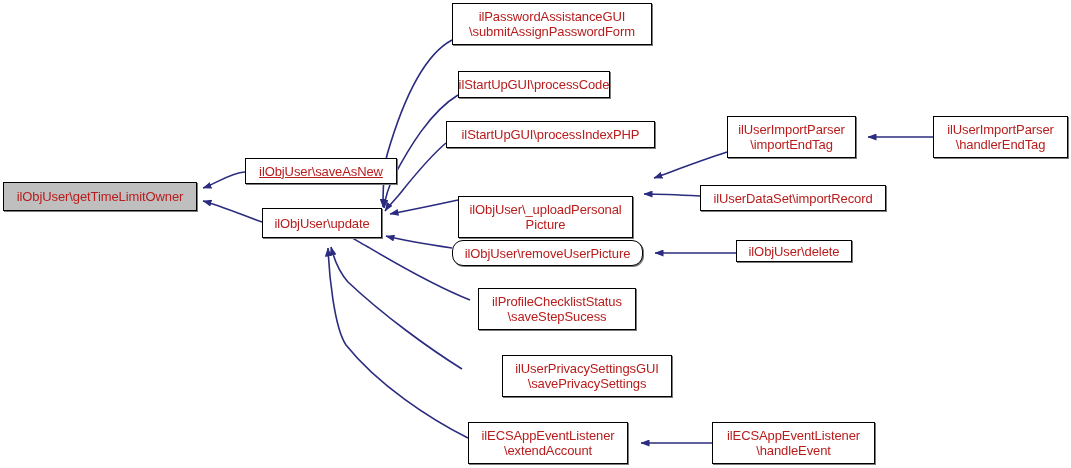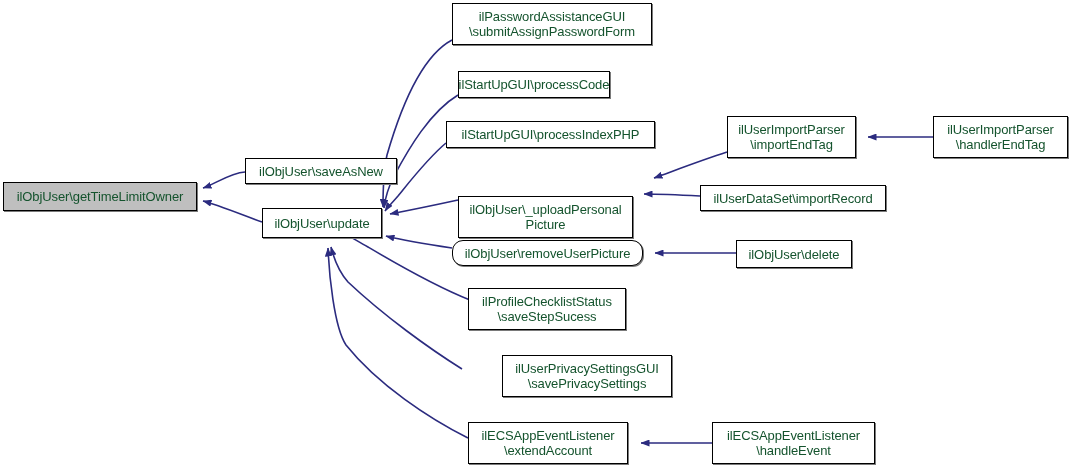--- a/index.html
+++ b/index.html
@@ -21,21 +21,21 @@
     top: 0;
     width: 1071px;
     height: 468px;
     pointer-events: none;
   }
   .node {
     position: absolute;
     box-sizing: border-box;
     border: 1px solid #000000;
     background: #ffffff;
-    color: #14532d;
+    color: #b91c1c;
     display: flex;
     align-items: center;
     justify-content: center;
     text-align: center;
     font-size: 13px;
     line-height: 15px;
     letter-spacing: -0.1px;
     white-space: pre-line;
     box-shadow: 1px 1px 0 0 #7a7a7a;
   }
@@ -68,38 +68,38 @@
         <path d="M 727,152 C 702,160 676,170 654,178" marker-end="url(#arrowhead)" stroke="#2b2b7f"></path>
         <path d="M 700,196 C 682,195 662,194 644,194" marker-end="url(#arrowhead)" stroke="#2b2b7f"></path>
         <path d="M 736,253 C 713,253 679,253 655,253" marker-end="url(#arrowhead)" stroke="#2b2b7f"></path>
         <path d="M 933,137 C 911,137 886,137 868,137" marker-end="url(#arrowhead)" stroke="#2b2b7f"></path>
         <path d="M 712,443 C 688,443 663,443 641,443" marker-end="url(#arrowhead)" stroke="#2b2b7f"></path>
       </g>
   </svg>
 
   <div id="node-layer">
       <div class="node highlight" style="left: 3px; top: 182px; width: 194px; height: 29px;">ilObjUser\getTimeLimitOwner</div>
-      <div class="node" style="left: 245px; top: 158px; width: 152px; height: 26px;">ilObjUser\saveAsNew</div>
+      <div class="node" style="left: 245px; top: 158px; width: 152px; height: 26px; text-decoration: underline;">ilObjUser\saveAsNew</div>
       <div class="node" style="left: 262px; top: 208px; width: 120px; height: 30px;">ilObjUser\update</div>
       <div class="node" style="left: 452px; top: 3px; width: 200px; height: 42px;">ilPasswordAssistanceGUI
 \submitAssignPasswordForm</div>
       <div class="node" style="left: 458px; top: 71px; width: 152px; height: 27px;">ilStartUpGUI\processCode</div>
       <div class="node" style="left: 446px; top: 121px; width: 209px; height: 27px;">ilStartUpGUI\processIndexPHP</div>
       <div class="node" style="left: 458px; top: 172px; width: 175px; height: 42px; margin-top: 24px;">ilObjUser\_uploadPersonal
 Picture</div>
       <div class="node" style="left: 452px; top: 240px; width: 191px; height: 26px; border-radius: 11px;">ilObjUser\removeUserPicture</div>
-      <div class="node" style="left: 468px; top: 288px; width: 158px; height: 42px;">ilProfileChecklistStatus
+      <div class="node" style="left: 478px; top: 288px; width: 158px; height: 42px;">ilProfileChecklistStatus
 \saveStepSucess</div>
       <div class="node" style="left: 462px; top: 355px; width: 170px; height: 42px; margin-left: 40px;">ilUserPrivacySettingsGUI
 \savePrivacySettings</div>
       <div class="node" style="left: 468px; top: 422px; width: 160px; height: 42px;">ilECSAppEventListener
 \extendAccount</div>
       <div class="node" style="left: 727px; top: 116px; width: 129px; height: 42px;">ilUserImportParser
 \importEndTag</div>
       <div class="node" style="left: 700px; top: 185px; width: 186px; height: 26px;">ilUserDataSet\importRecord</div>
-      <div class="node" style="left: 736px; top: 240px; width: 116px; height: 28px;">ilObjUser\delete</div>
+      <div class="node" style="left: 736px; top: 240px; width: 116px; height: 22px;">ilObjUser\delete</div>
       <div class="node" style="left: 933px; top: 116px; width: 135px; height: 42px;">ilUserImportParser
 \handlerEndTag</div>
       <div class="node" style="left: 712px; top: 422px; width: 163px; height: 42px;">ilECSAppEventListener
 \handleEvent</div>
     </div>
 
 </div>
 
 </body></html>

